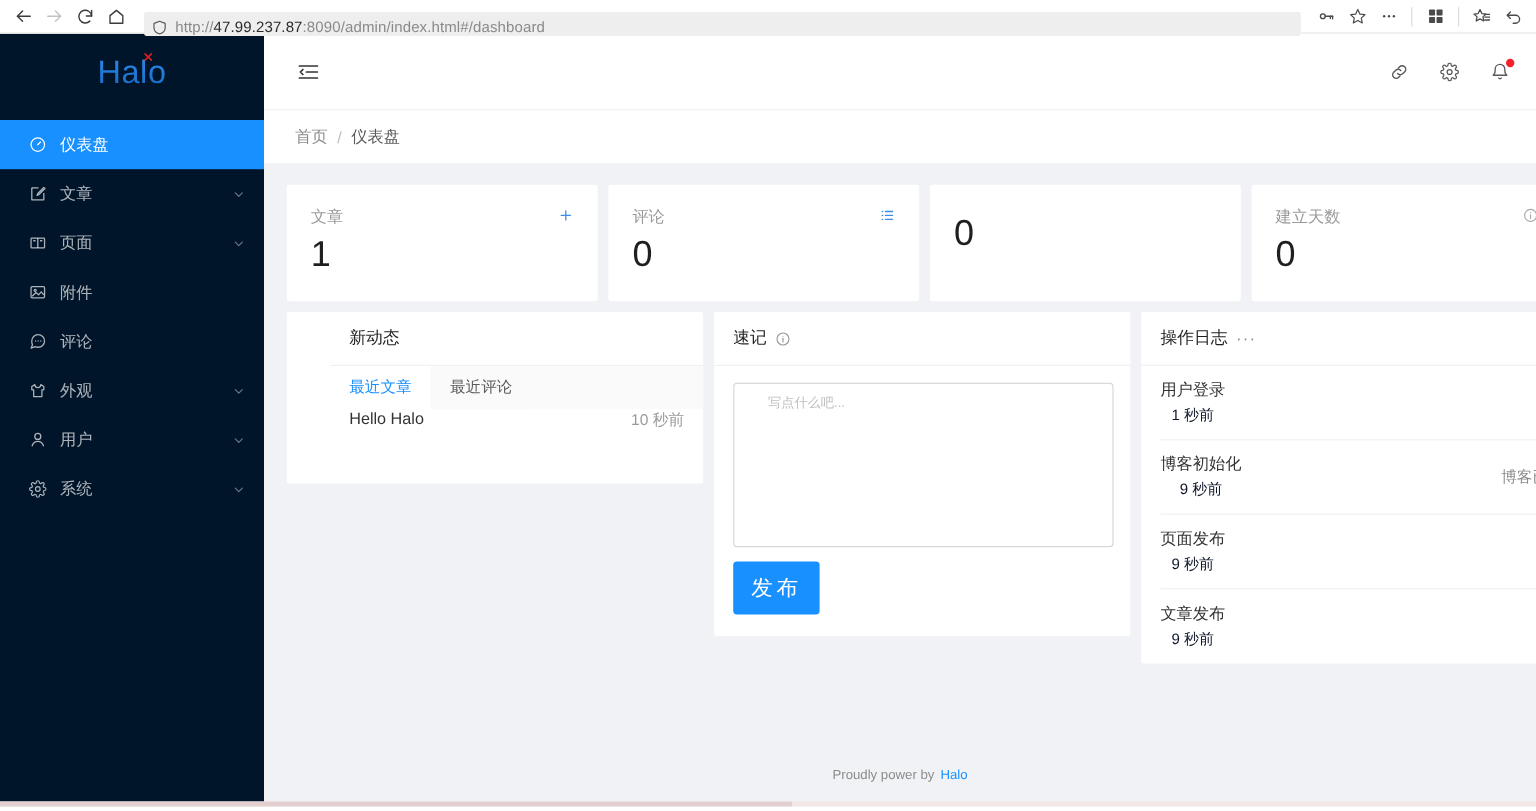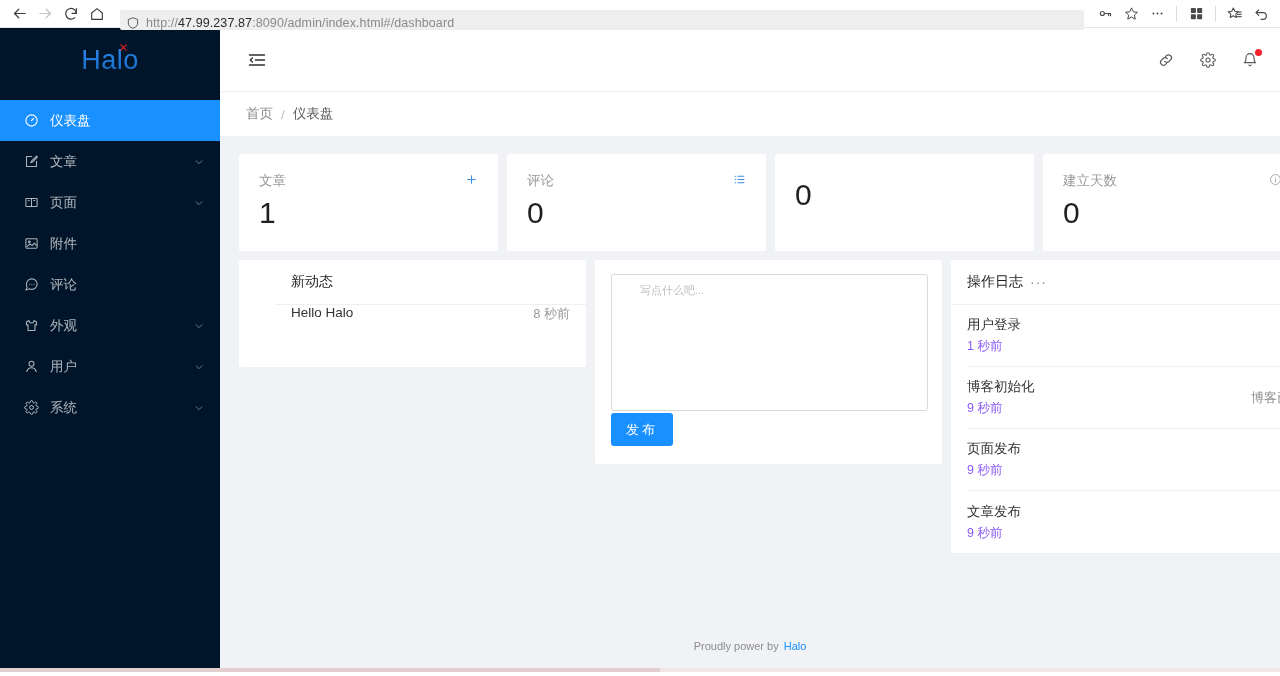--- a/index.html
+++ b/index.html
@@ -311,47 +311,47 @@
     font-size: 11px;
     color: #333;
     font-family: "Liberation Sans", "DejaVu Sans", sans-serif;
     resize: none;
     outline: none;
     display: block;
     background: #fff;
   }
   .note-area::placeholder { color: #bfbfbf; }
   .note-btn {
-    margin-top: 2px;
-    height: 33px;
+    margin-top: 12px;
+    height: 44px;
     padding: 0 15px;
     background: #1890ff;
     border: none;
     border-radius: 3px;
     color: #ffffff;
-    font-size: 13px;
+    font-size: 18px;
     letter-spacing: 3px;
     font-family: "Liberation Sans", "DejaVu Sans", sans-serif;
     display: inline-block;
   }
 
   
   .panel-log { width: 420px; flex: 0 0 420px; }
   .log-list { padding: 0 16px; }
   .log-row {
     height: 62px;
     display: flex;
     align-items: center;
     justify-content: space-between;
     border-bottom: 1px solid #f0f0f0;
   }
   .log-row:last-child { border-bottom: none; }
   .log-left { display: flex; flex-direction: column; gap: 4px; }
   .log-title { font-size: 13.5px; color: #333333; }
-  .log-time { font-size: 12.5px; color: #8b5cf6; }
+  .log-time { font-size: 12.5px; color: #0f172a; text-align: center; }
   .log-desc {
     font-size: 13px;
     color: #8c8c8c;
     white-space: nowrap;
     padding-left: 14px;
   }
 
   
   .footer {
     height: 44px;
@@ -680,29 +680,43 @@
             </div>
             <div class="stat-value">0</div>
           </div>
 
         </div>
 
         <div class="panel-row">
 
           <section class="panel panel-activity">
             <div class="panel-head">新动态</div>
+            <div class="tabbar">
+              <div class="tab active">最近文章</div>
+              <div class="tab">最近评论</div>
+            </div>
             <div class="activity-list">
               <div class="activity-row">
                 <span class="activity-title">Hello Halo</span>
-                <span class="activity-time">8 秒前</span>
+                <span class="activity-time">10 秒前</span>
               </div>
             </div>
           </section>
 
           <section class="panel panel-note">
+            <div class="panel-head">
+              <span>速记</span>
+              <span class="hdr-ico">
+                <svg width="13" height="13" viewBox="0 0 24 24" fill="none" stroke="currentColor" stroke-width="1.8" stroke-linecap="round">
+                    <circle cx="12" cy="12" r="9.2"></circle>
+                    <line x1="12" y1="11" x2="12" y2="16.5"></line>
+                    <circle cx="12" cy="7.8" r="0.9" fill="currentColor" stroke="none"></circle>
+                  </svg>
+              </span>
+            </div>
             <div class="note-body">
               <textarea class="note-area" placeholder="写点什么吧..." style=""></textarea>
               <button class="note-btn">发布</button>
             </div>
           </section>
 
           <section class="panel panel-log">
             <div class="panel-head">
               <span>操作日志</span>
               <span class="dots">···</span>

